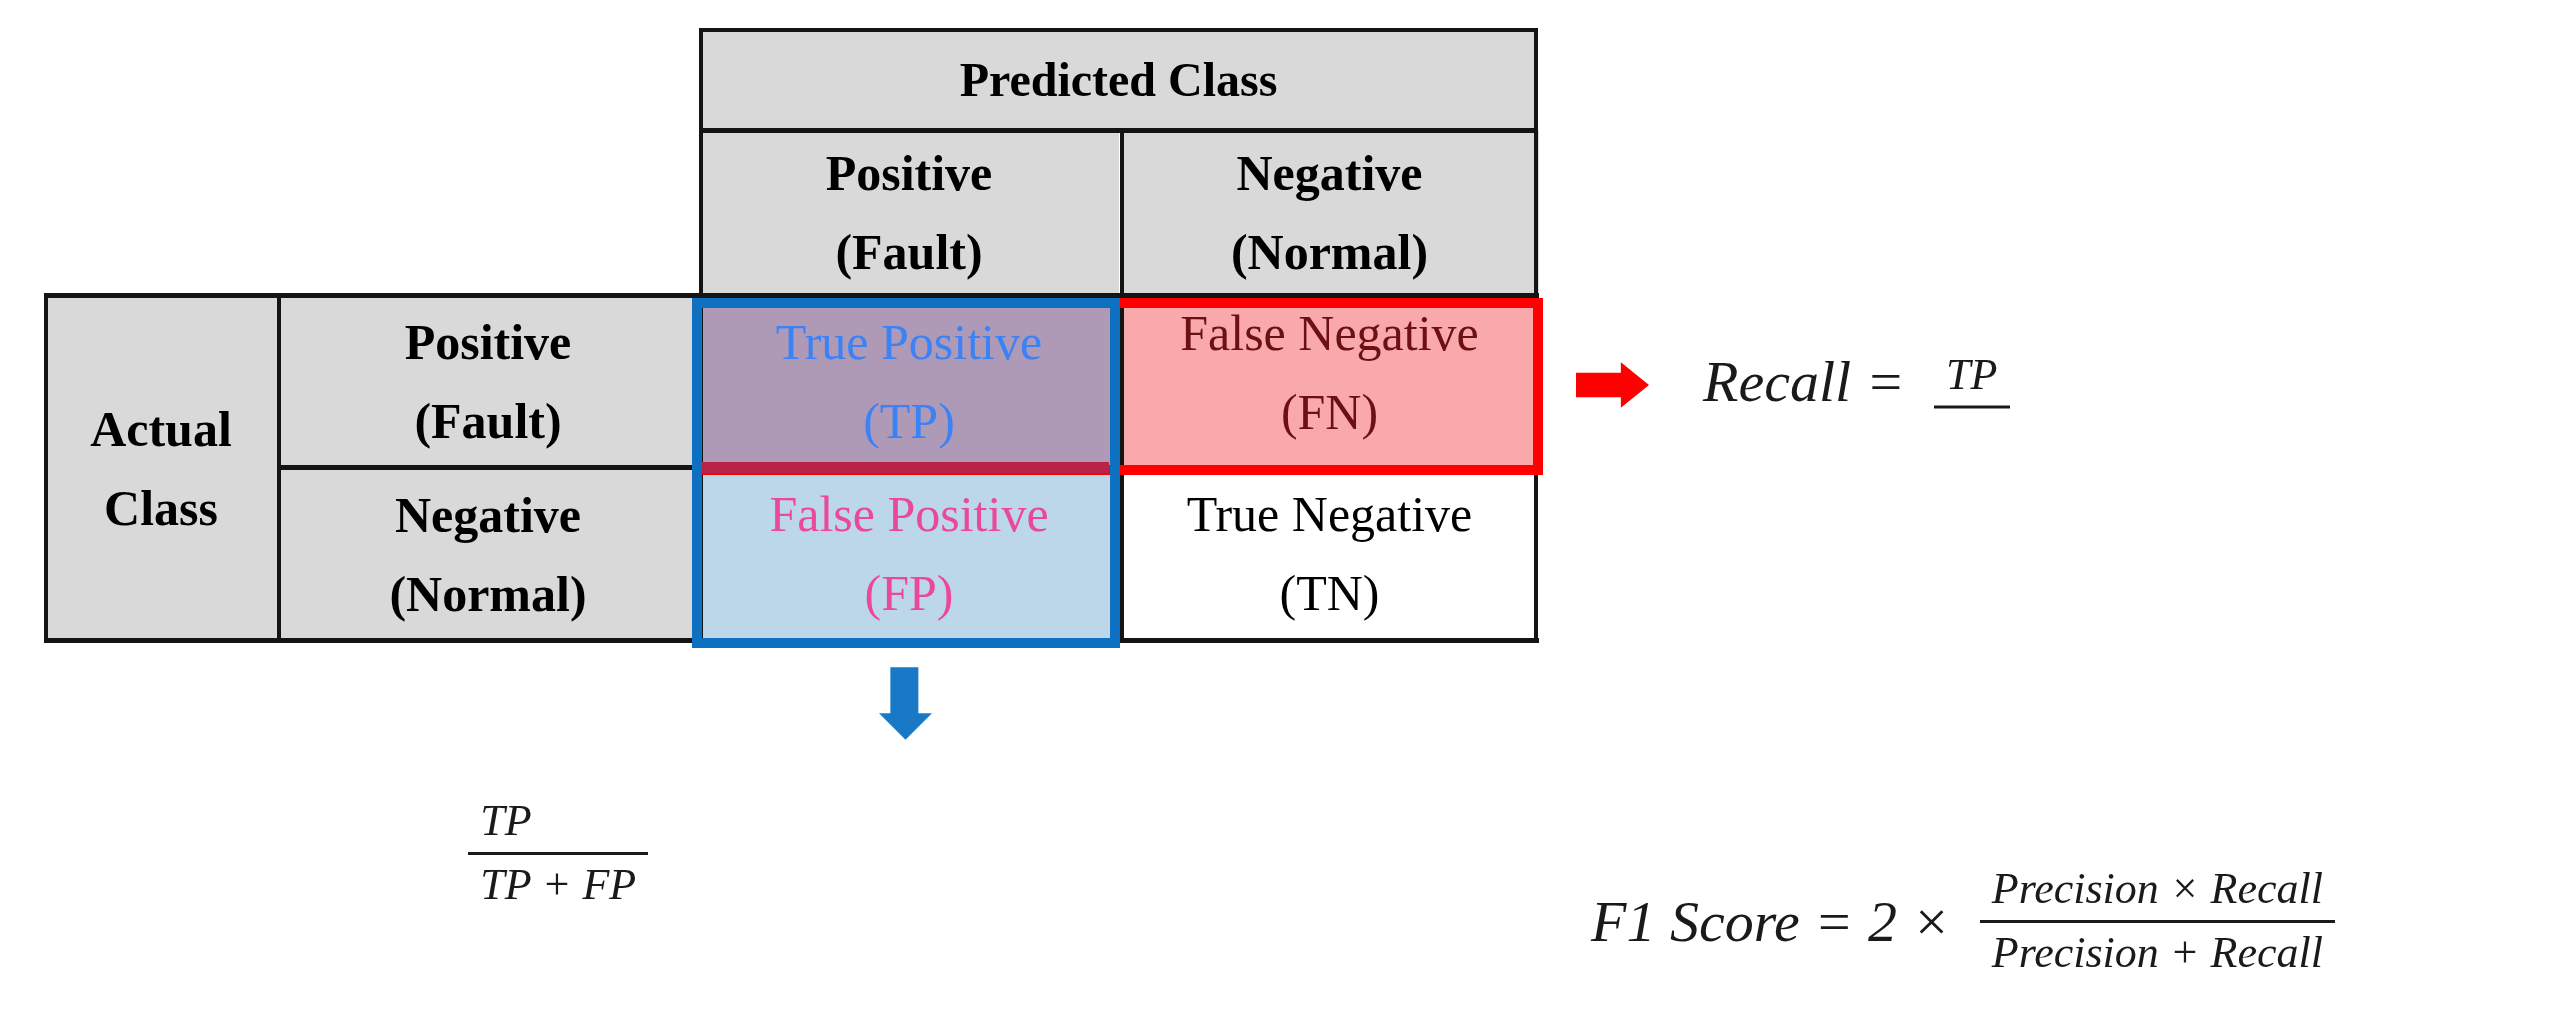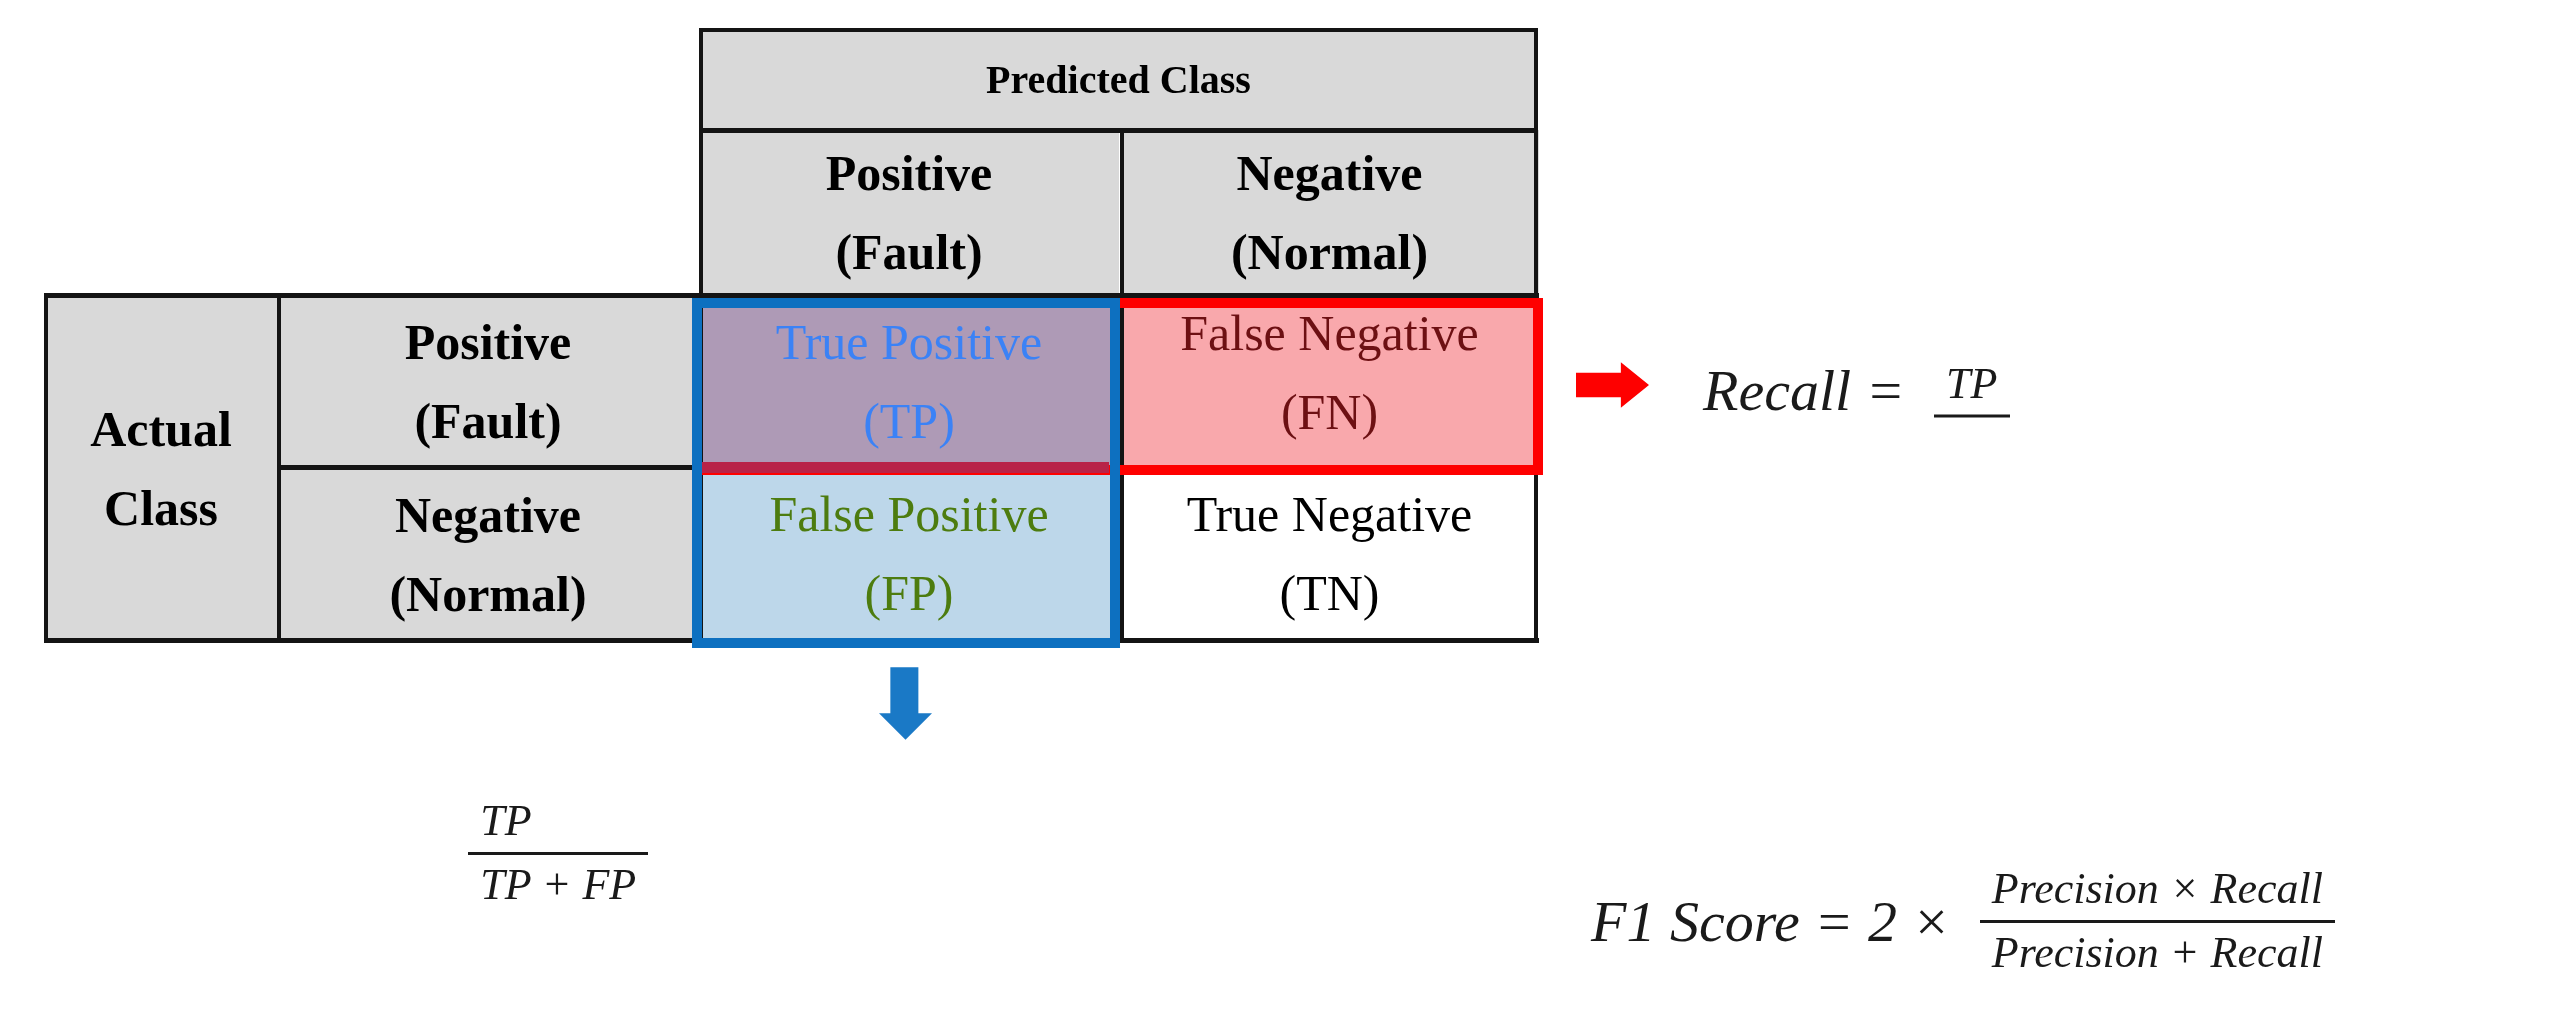--- a/index.html
+++ b/index.html
@@ -24,24 +24,24 @@
   .hl-red{border:10.7px solid #fe0000;}
   .hl-blue{border:10.7px solid #0d70c0;}
   .crimson-strip{position:absolute;background:#b82348;}
   
   .cell-label{
     position:absolute;display:flex;flex-direction:column;
     align-items:center;justify-content:center;text-align:center;
     font-size:50px;line-height:79px;color:#000;
   }
   .cell-label.bold{font-weight:bold;}
-  .t-pred{font-size:40px;text-align:center;}
+  .t-pred{font-size:48px;text-align:center;}
   .t-tp{color:#3b82f6;}
   .t-fn{color:#6d1013;}
-  .t-fp{color:#4d7c0f;}
+  .t-fp{color:#ec4899;}
   .t-tn{color:#000000;}
   
   .formula{
     position:absolute;display:flex;align-items:center;gap:29px;
     transform:translateY(-50%);
     font-style:italic;color:#1a1a1a;white-space:nowrap;
   }
   .formula .flabel{font-size:58px;}
   .frac{display:flex;flex-direction:column;align-items:flex-start;font-size:44px;line-height:1.18;}
   .frac .num,.frac .den{margin:0 12.2px;}
@@ -124,21 +124,21 @@
     <div>(TN)</div>
   </div>
 
   <svg class="arrow" style="left:1576px;top:362px;" width="73" height="46" viewBox="0 0 96 60">
     <polygon points="0,14 59,14 59,0 96,30 59,60 59,46 0,46" fill="#fe0000"></polygon>
   </svg>
   <svg class="arrow" style="left:879px;top:667px;" width="53" height="73" viewBox="0 0 70 96">
     <polygon points="15,0 52,0 52,61 70,61 35,96 0,61 15,61" fill="#1a79c6"></polygon>
   </svg>
 
-  <div class="formula" style="left:1703px;top:390px;">
+  <div class="formula" style="left:1703px;top:381px;">
     <span class="flabel">Recall =</span>
     <span class="frac">
       <span class="num">TP</span>
       <span class="bar"></span>
     </span>
   </div>
 
   <div class="formula" style="left:468px;top:853px;">
     <span class="frac">
       <span class="num">TP</span>

